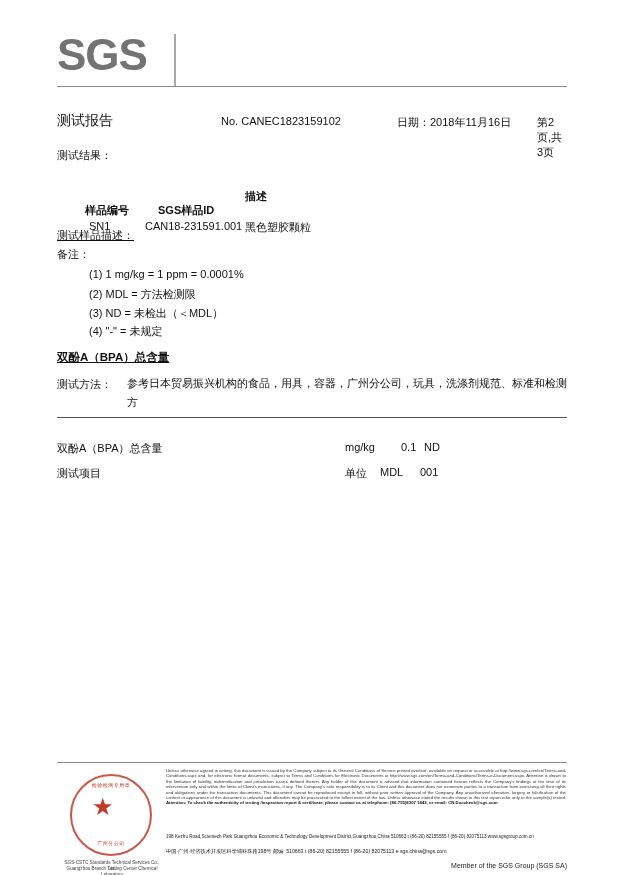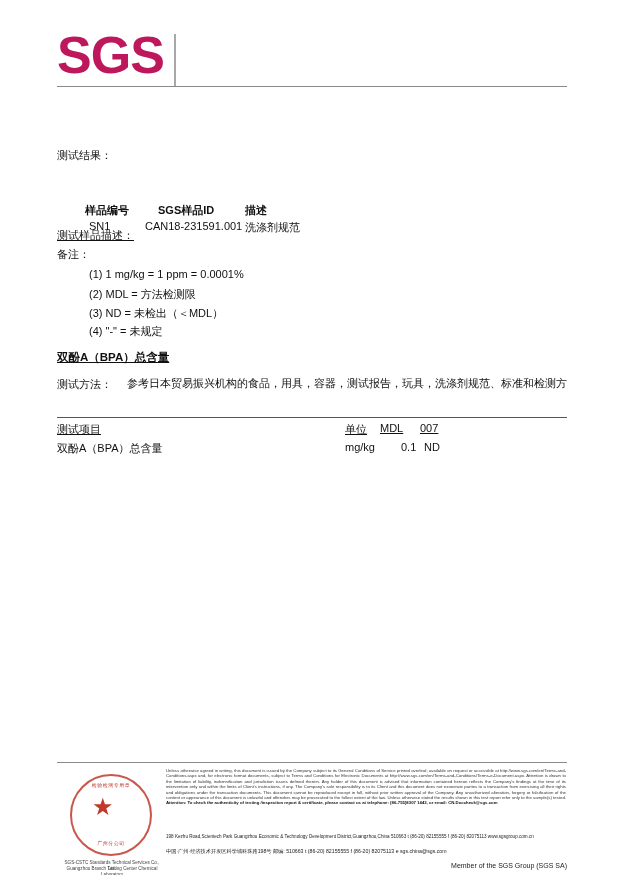--- a/index.html
+++ b/index.html
@@ -27,23 +27,23 @@
   .logo-block {
     position: absolute;
     left: 57px;
     top: 32px;
     width: 120px;
     height: 52px;
   }
   .logo-text {
     font-family: "Liberation Sans", sans-serif;
     font-weight: bold;
-    font-size: 52px;
+    font-size: 44px;
     letter-spacing: -1px;
-    color: #be185d;
+    color: #737373;
     line-height: 46px;
   }
   .logo-rule {
     position: absolute;
     left: 57px;
     top: 86px;
     width: 510px;
     height: 1px;
     background: #8a8a8a;
   }
@@ -95,21 +95,21 @@
   }
 
   
   .t {
     position: absolute;
     font-size: 11px;
     color: #111;
     white-space: nowrap;
   }
   .underline-head {
-    text-decoration: underline;
+    margin-top: 44px;
   }
   .bold { font-weight: bold; }
 
   .section-head {
     position: absolute;
     font-size: 11.5px;
     font-weight: bold;
     color: #111;
     text-decoration: underline;
     white-space: nowrap;
@@ -255,51 +255,62 @@
 <body>
 
 <div class="page">
 
   <div class="logo-block">
     <div class="logo-text">SGS</div>
   </div>
   <div class="logo-tick"></div>
   <div class="logo-rule"></div>
 
+  <div class="title-row">
+    <div class="doc-title">测试报告</div>
+    <div class="doc-no">
+      <span>No.</span>
+      <span>CANEC1823159102</span>
+    </div>
+    <div class="doc-date">
+      <span>日期</span>：<span>2018年11月16日</span>
+    </div>
+    <div class="doc-page">第2页,共3页</div>
+  </div>
 
   <div class="t" style="left:57px; top:148px;">测试结果：</div>
 
   <div class="t section-head" style="left:57px; top:180px; font-weight:normal; font-size:11px;margin-top:48px;">测试样品描述：</div>
 
   <div class="t col-a bold" style="top:203px;">样品编号</div>
   <div class="t col-b bold" style="top:203px;">SGS样品ID</div>
-  <div class="t col-c bold" style="top:203px;font-family:Liberation Serif, serif;">描述</div>
+  <div class="t col-c bold" style="top:189px;font-family:Liberation Serif, serif;">描述</div>
 
   <div class="t col-a" style="top:220px; left:89px;">SN1</div>
   <div class="t col-b" style="top:220px; left:145px;">CAN18-231591.001</div>
-  <div class="t col-c" style="top:220px;">洗涤剂规范</div>
+  <div class="t col-c" style="top:220px;">黑色塑胶颗粒</div>
 
   <div class="t" style="left:57px; top:247px;">备注：</div>
   <div class="t" style="left:89px; top:268px;">(1) 1 mg/kg = 1 ppm = 0.0001%</div>
   <div class="t" style="left:89px; top:287px;">(2) MDL = 方法检测限</div>
   <div class="t" style="left:89px; top:306px;">(3) ND = 未检出（＜MDL）</div>
   <div class="t" style="left:89px; top:324px;">(4) "-" = 未规定</div>
 
   <div class="section-head" style="left:57px; top:350px;">双酚A（BPA）总含量</div>
 
   <div class="t" style="left:57px; top:377px;">测试方法：</div>
   <div class="method-par">
-    <div>参考日本贸易振兴机构的食品，用具，容器，测试报告，玩具，洗涤剂规范、标准和检测方</div>
+    <div>参考日本贸易振兴机构的食品，用具，容器，广州分公司，玩具，洗涤剂规范、标准和检测方</div>
   </div>
 
   <div class="res-line" style="top:417px;"></div>
   <div class="t underline-head" style="left:57px; top:422px;">测试项目</div>
   <div class="t underline-head res-unit" style="top:422px;">单位</div>
   <div class="t underline-head res-mdl" style="top:422px;text-align:center;">MDL</div>
-  <div class="t underline-head res-001" style="top:422px;">007</div>
+  <div class="t underline-head res-001" style="top:422px;">001</div>
 
   <div class="t" style="left:57px; top:441px;">双酚A（BPA）总含量</div>
   <div class="t res-unit" style="top:441px;">mg/kg</div>
   <div class="t res-mdl" style="top:441px; left:385px;margin-left:16px;">0.1</div>
   <div class="t res-001" style="top:441px; left:424px;">ND</div>
 
   <div class="footer-rule"></div>
 
   <div class="stamp">
     <div class="stamp-circle"></div>

